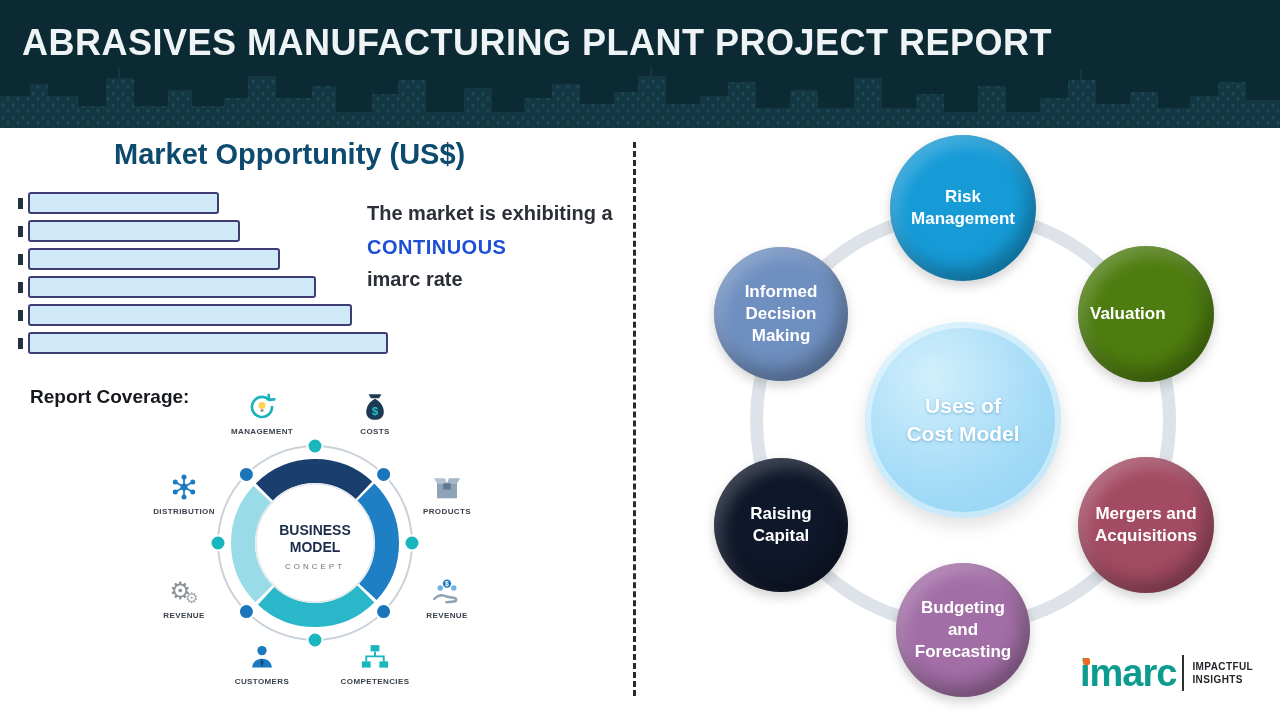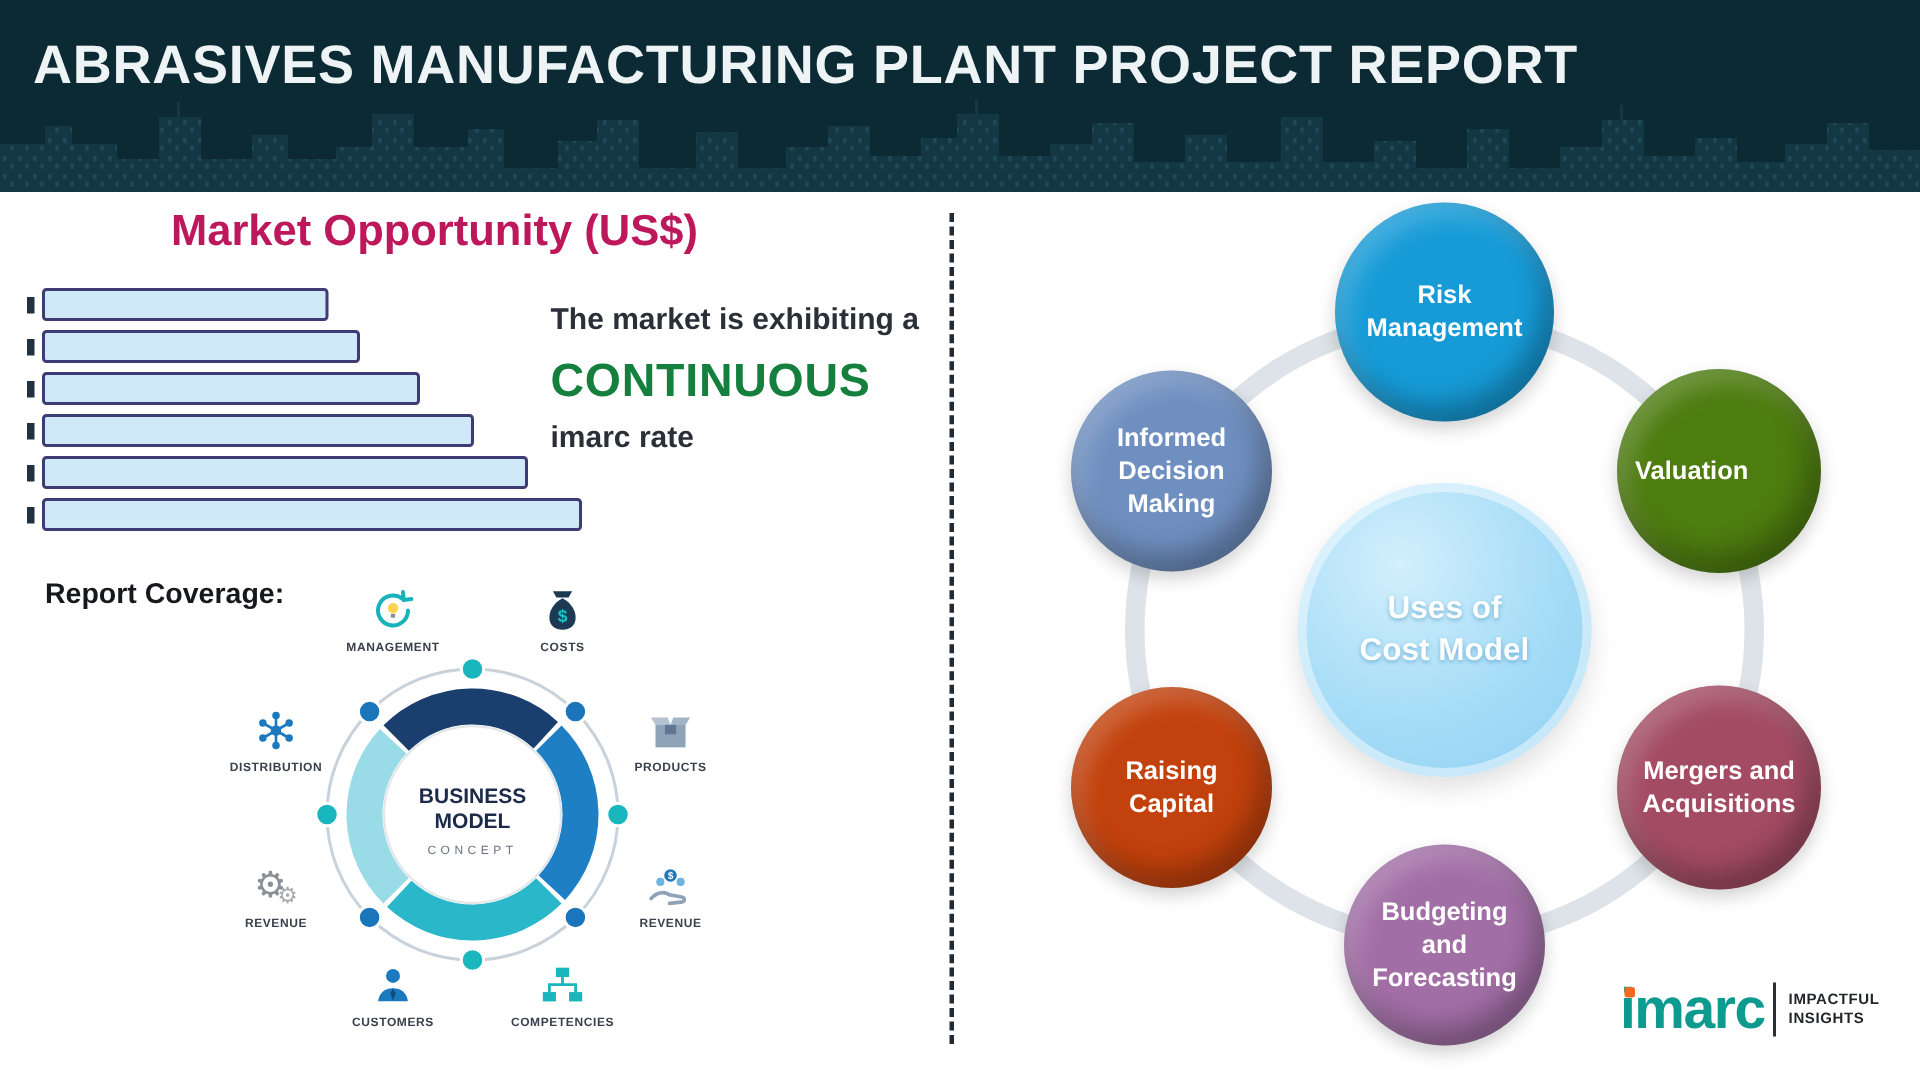--- a/index.html
+++ b/index.html
@@ -12,28 +12,28 @@
   
   .header { position: absolute; left: 0; top: 0; width: 1280px; height: 128px; background: #0c2a33; }
   .header-title {
     position: absolute; left: 22px; top: 22px; margin: 0;
     color: #eef4f5; font-size: 36px; font-weight: 700; letter-spacing: .5px; white-space: nowrap;
   }
   .skyline { position: absolute; left: 0; bottom: 0; }
   
   .divider { position: absolute; left: 633px; top: 142px; height: 554px; width: 0; border-left: 3px dashed #222b33; }
   
-  .mo-title { position: absolute; left: 114px; top: 138px; font-size: 29px; font-weight: 700; color: #be185d; }
+  .mo-title { position: absolute; left: 114px; top: 138px; font-size: 29px; font-weight: 700; color: #0c4a6e; }
   .bars { position: absolute; left: 18px; top: 192px; }
   .bar-row { display: flex; align-items: center; height: 22px; margin-bottom: 6px; }
   .bar-tick { width: 5px; height: 11px; background: #223040; margin-right: 5px; flex: none; }
   .bar { height: 22px; border: 2px solid #3d3c74; border-radius: 3px; background: #cfe9f8; }
   .growth { position: absolute; left: 367px; top: 202px; width: 285px; }
   .growth-l1, .growth-l2 { font-size: 20px; font-weight: 700; color: #2b2f38; }
-  .growth-hl { font-size: 31px; font-weight: 800; letter-spacing: .5px; color: #15803d; margin: 11px 0 9px 0; }
+  .growth-hl { font-size: 20px; font-weight: 800; letter-spacing: .5px; color: #1d4ed8; margin: 11px 0 9px 0; }
   .report-coverage { position: absolute; left: 30px; top: 386px; font-size: 19px; font-weight: 700; color: #15181d; }
   
   .bm-svg { position: absolute; left: 207px; top: 435px; }
   .bm-item { position: absolute; width: 100px; text-align: center; }
   .bm-ic { height: 34px; display: flex; align-items: center; justify-content: center; }
   .bm-lbl { font-size: 8px; font-weight: 700; color: #39424c; letter-spacing: .4px; margin-top: 3px; }
   .gear-big { font-size: 24px; color: #8a9096; line-height: 1; }
   .gear-small { font-size: 15px; color: #a6abb0; line-height: 1; margin-left: -6px; margin-top: 12px; }
   
   .cm-ring {
@@ -266,21 +266,21 @@
   </div>
 
   <div class="cm-circle" style="left: 1078px; top: 457px; width: 136px; height: 136px; background-color: rgb(163, 75, 99);">
     <span>Mergers and Acquisitions</span>
   </div>
 
   <div class="cm-circle" style="left: 896px; top: 563px; width: 134px; height: 134px; background-color: rgb(162, 110, 166);">
     <span>Budgeting and Forecasting</span>
   </div>
 
-  <div class="cm-circle" style="left: 714px; top: 458px; width: 134px; height: 134px; background-color: #c2410c;">
+  <div class="cm-circle" style="left: 714px; top: 458px; width: 134px; height: 134px; background-color: #0f172a;">
     <span>Raising Capital</span>
   </div>
 
   <div class="cm-circle" style="left: 714px; top: 247px; width: 134px; height: 134px; background-color: rgb(111, 143, 192);">
     <span>Informed Decision Making</span>
   </div>
 
   <div class="cm-center">
     <div class="cm-center-label">Uses of Cost Model</div>
   </div>

